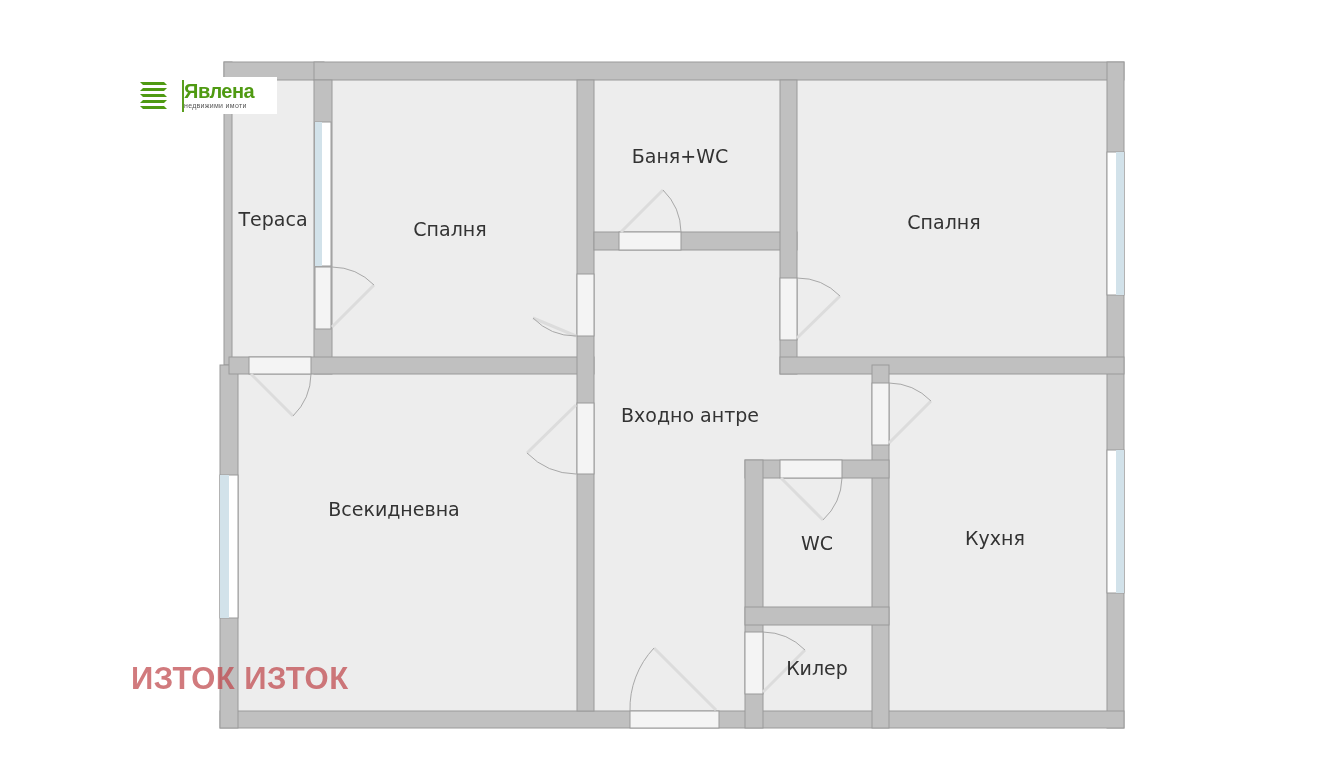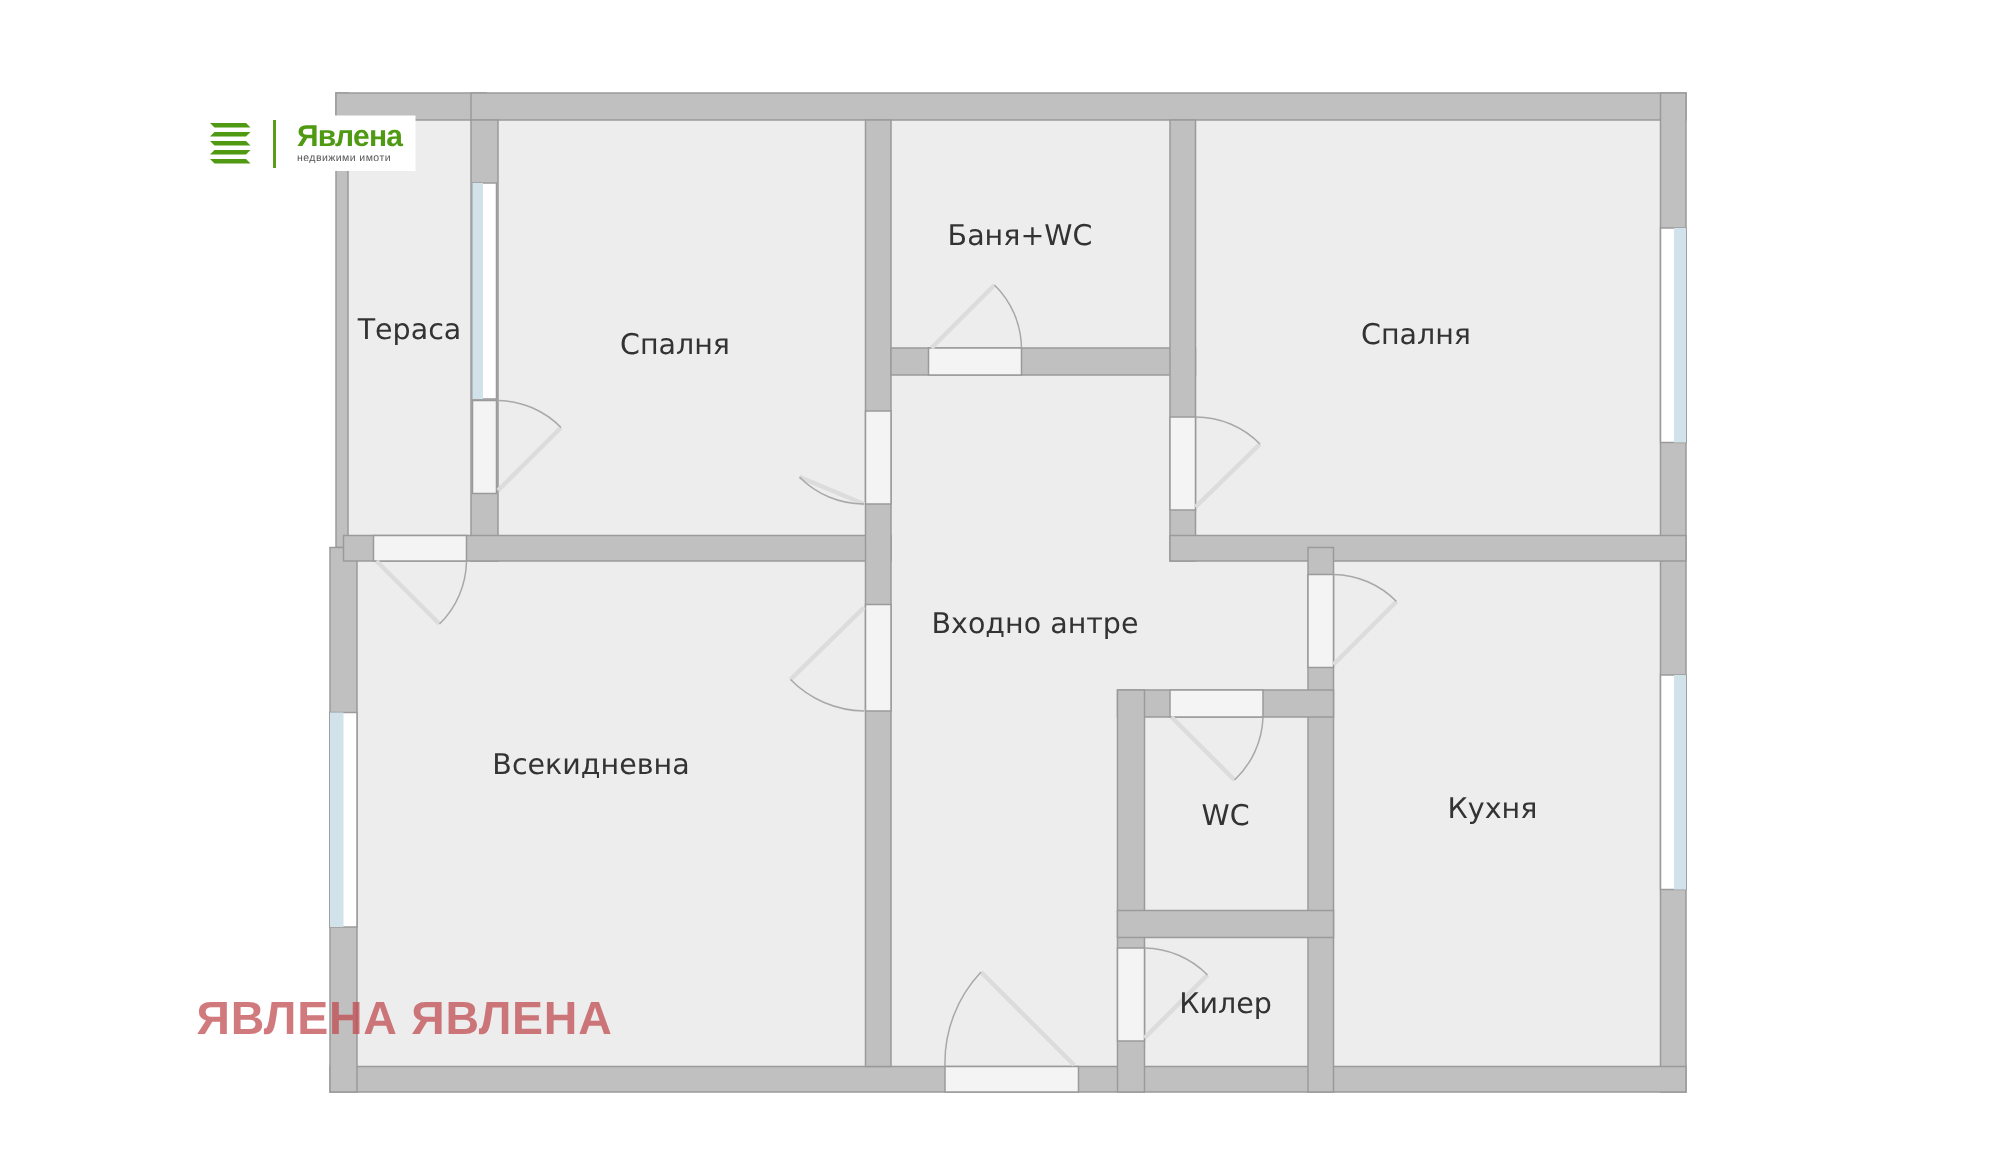--- a/index.html
+++ b/index.html
@@ -2,21 +2,21 @@
 <html><head>
   <meta charset="utf-8">
   <style>
     html, body { margin: 0; padding: 0; background: #ffffff; }
     body { width: 1341px; height: 780px; position: relative; overflow: hidden; font-family: "DejaVu Sans", sans-serif; }
     #plan { position: absolute; left: 0; top: 0; }
     .room-label { font-family: "DejaVu Sans", sans-serif; font-size: 19px; fill: #333333; }
     .logo { position: absolute; left: 134px; top: 77px; width: 143px; height: 37px; background: #ffffff; display: flex; align-items: center; }
     .logo-mark { width: 36px; height: 34px; position: relative; margin-left: 4px; }
     .logo-sep { width: 2px; height: 32px; background: #5a9e1e; margin-left: 8px; }
-    .logo-text { margin-left: 14px; display: flex; flex-direction: column; }
+    .logo-text { margin-left: 0; display: flex; flex-direction: column; }
     .logo-name { font-family: "Liberation Sans", sans-serif; font-size: 20px; font-weight: bold; color: #4f9a12; line-height: 20px; letter-spacing: -0.5px; }
     .logo-sub { font-family: "Liberation Sans", sans-serif; font-size: 7px; color: #555555; line-height: 9px; letter-spacing: 0.3px; }
     .watermark { position: absolute; left: 131px; top: 659px; font-family: "Liberation Sans", sans-serif; font-weight: bold; font-size: 31px; color: #c0474c; opacity: 0.72; letter-spacing: 0.5px; line-height: 40px; }
   </style>
 </head>
 <body>
 
 <svg id="plan" width="1341" height="780" viewBox="0 0 1341 780">
 
   <g fill="#ededed">
@@ -139,13 +139,13 @@
       </g>
     </svg>
   </div>
   <div class="logo-sep"></div>
   <div class="logo-text">
     <span class="logo-name">Явлена</span>
     <span class="logo-sub">недвижими имоти</span>
   </div>
 </div>
 
-<div class="watermark">ЯВЛЕНА ЯВЛЕНА</div>
+<div class="watermark">ИЗТОК ИЗТОК</div>
 
 </body></html>

